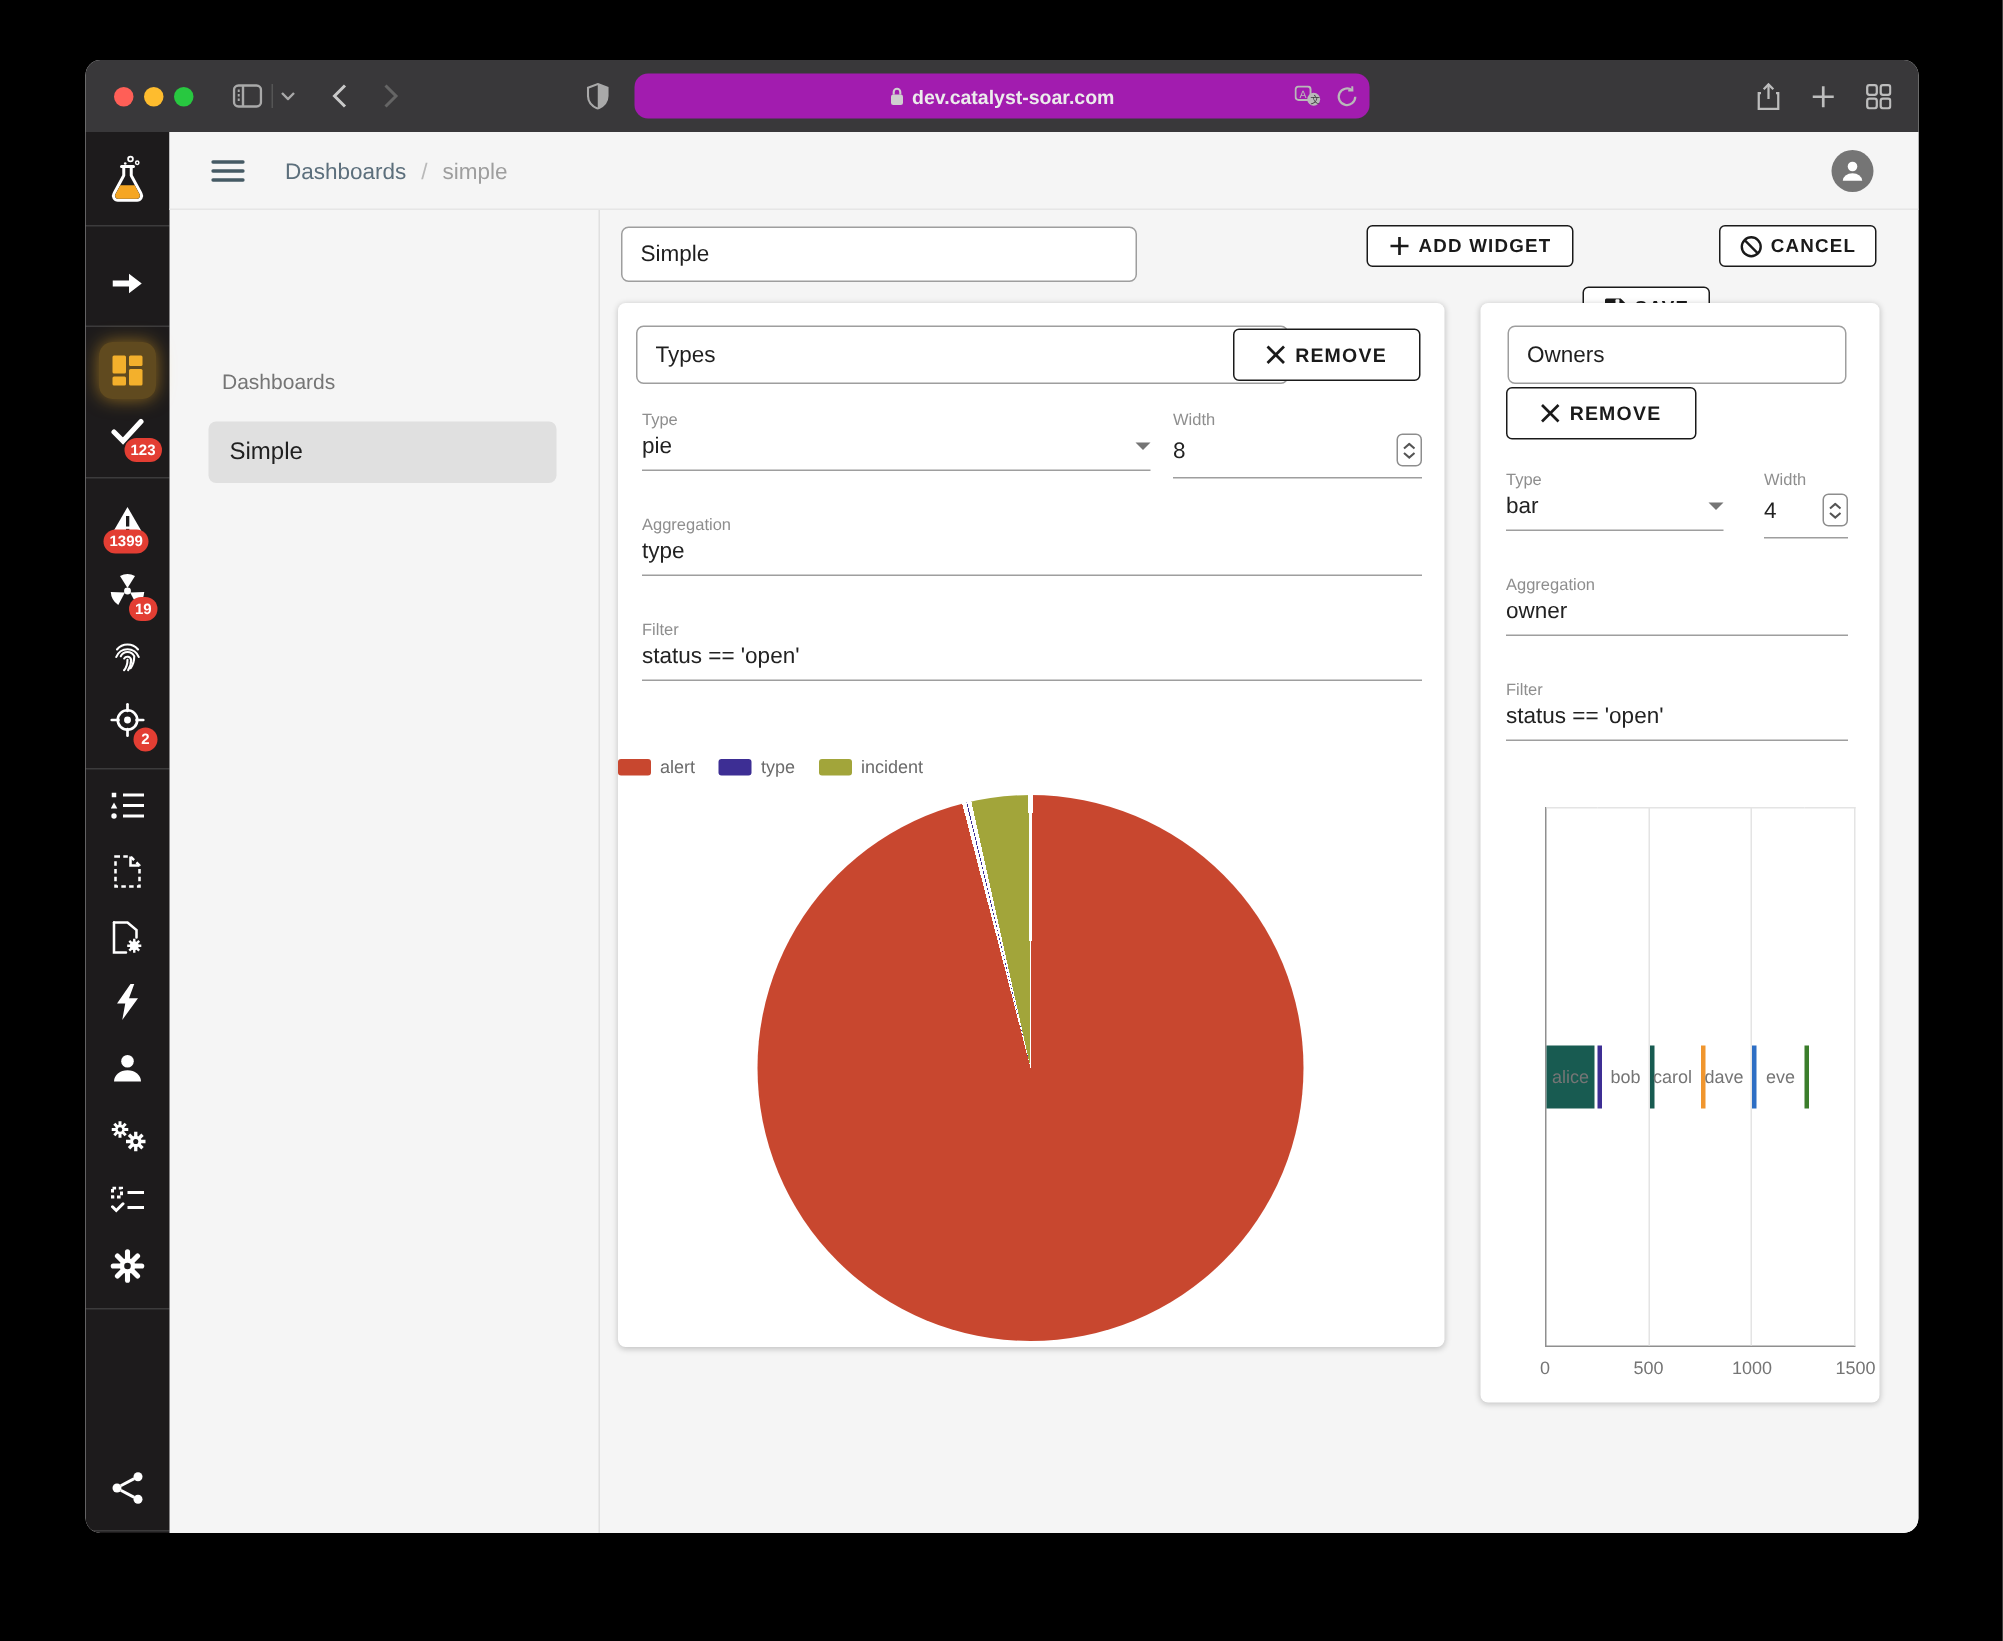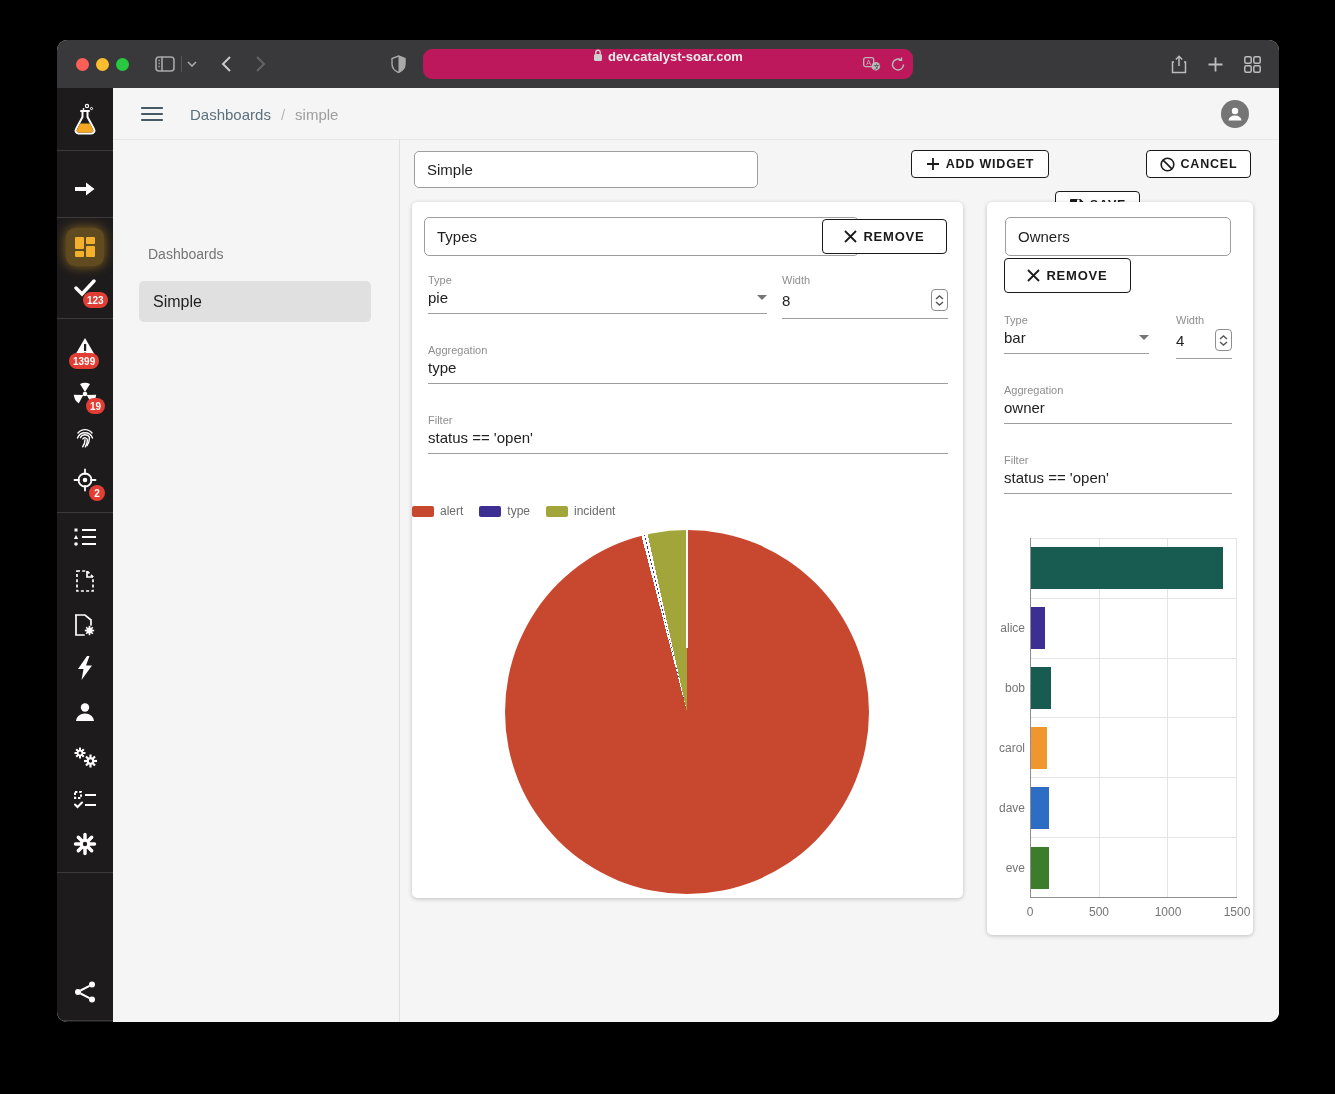--- a/index.html
+++ b/index.html
@@ -7,21 +7,21 @@
   .window { position:absolute; left:57px; top:40px; width:1222px; height:982px; border-radius:10px; overflow:hidden; background:#f5f5f5; box-shadow:0 10px 40px rgba(0,0,0,.8); }
 
   
   .titlebar { position:relative; height:48px; background:#39383a; }
   .traffic { position:absolute; top:17.5px; width:13px; height:13px; border-radius:50%; }
   .t-red { left:19px; background:#ff5f57; }
   .t-yellow { left:39px; background:#febc2e; }
   .t-green { left:59px; background:#28c840; }
   .chrome-ic { position:absolute; top:0; height:48px; display:flex; align-items:center; justify-content:center; color:#a9a9a9; }
   .vdiv { position:absolute; top:16px; width:1px; height:16px; background:#555; }
-  .urlbar { position:absolute; left:366px; top:9px; width:490px; height:30px; background:#be185d; border-radius:9px; display:flex; align-items:flex-start; justify-content:center; color:#ececec; font-size:13px; }
+  .urlbar { position:absolute; left:366px; top:9px; width:490px; height:30px; background:#a21caf; border-radius:9px; display:flex; align-items:center; justify-content:center; color:#ececec; font-size:13px; }
   .urlbar .lock { margin-right:5px; display:inline-flex; }
   .url-right { position:absolute; right:8px; top:0; height:30px; display:flex; align-items:center; gap:10px; color:#b9b9b9; }
 
   
   .app { position:absolute; top:48px; left:0; right:0; bottom:0; display:flex; }
   .nav { position:relative; width:56px; background:#1d1b1c; flex:none; }
   .nav-sep { position:absolute; left:0; width:56px; height:1px; background:rgba(255,255,255,.14); }
   .nav-item { position:absolute; left:0; width:56px; height:40px; display:flex; align-items:center; justify-content:center; color:#fff; cursor:pointer; }
   .nav-badge { position:absolute; background:#e33e33; color:#fff; border-radius:999px; font-size:10px; font-weight:bold; height:16px; min-width:16px; padding:0 4px; display:flex; align-items:center; justify-content:center; }
   .active-dash { width:38px; height:38px; border-radius:9px; background:rgba(240,173,37,.32); display:flex; align-items:center; justify-content:center; box-shadow:0 0 12px rgba(240,173,37,.55); }
@@ -65,21 +65,21 @@
 
   
   .pie-legend { position:absolute; left:0; right:0; display:flex; justify-content:flex-start; gap:16px; }
   .lg-item { display:inline-flex; align-items:center; gap:6px; }
   .lg-swatch { width:22px; height:11px; border-radius:2px; display:inline-block; }
   .lg-label { font-size:12px; color:#6b6b6b; }
   .pie { position:absolute; border-radius:50%; }
 
   
   .bar-wrap { position:absolute; }
-  .bar-plot { position:relative; width:100%; height:100%; border-left:1px solid #8f8f8f; border-bottom:1px solid #8f8f8f; display:flex; flex-direction:column; }
+  .bar-plot { position:relative; width:100%; height:100%; border-left:1px solid #8f8f8f; border-bottom:1px solid #8f8f8f; display:flex; flex-direction:row; }
   .vline { position:absolute; top:0; bottom:0; width:1px; background:#e4e4e4; }
   .bar-row { position:relative; flex:1; border-top:1px solid #e4e4e4; display:flex; align-items:center; }
   .bar-cat { position:absolute; left:-42px; width:36px; text-align:right; font-size:12px; color:#757575; }
   .hbar { height:42px; }
   .bar-ticks { position:relative; width:100%; height:22px; }
   .btick { position:absolute; top:7px; transform:translateX(-50%); font-size:12px; color:#757575; }
 
   svg { display:block; }
 </style>
 </head>

